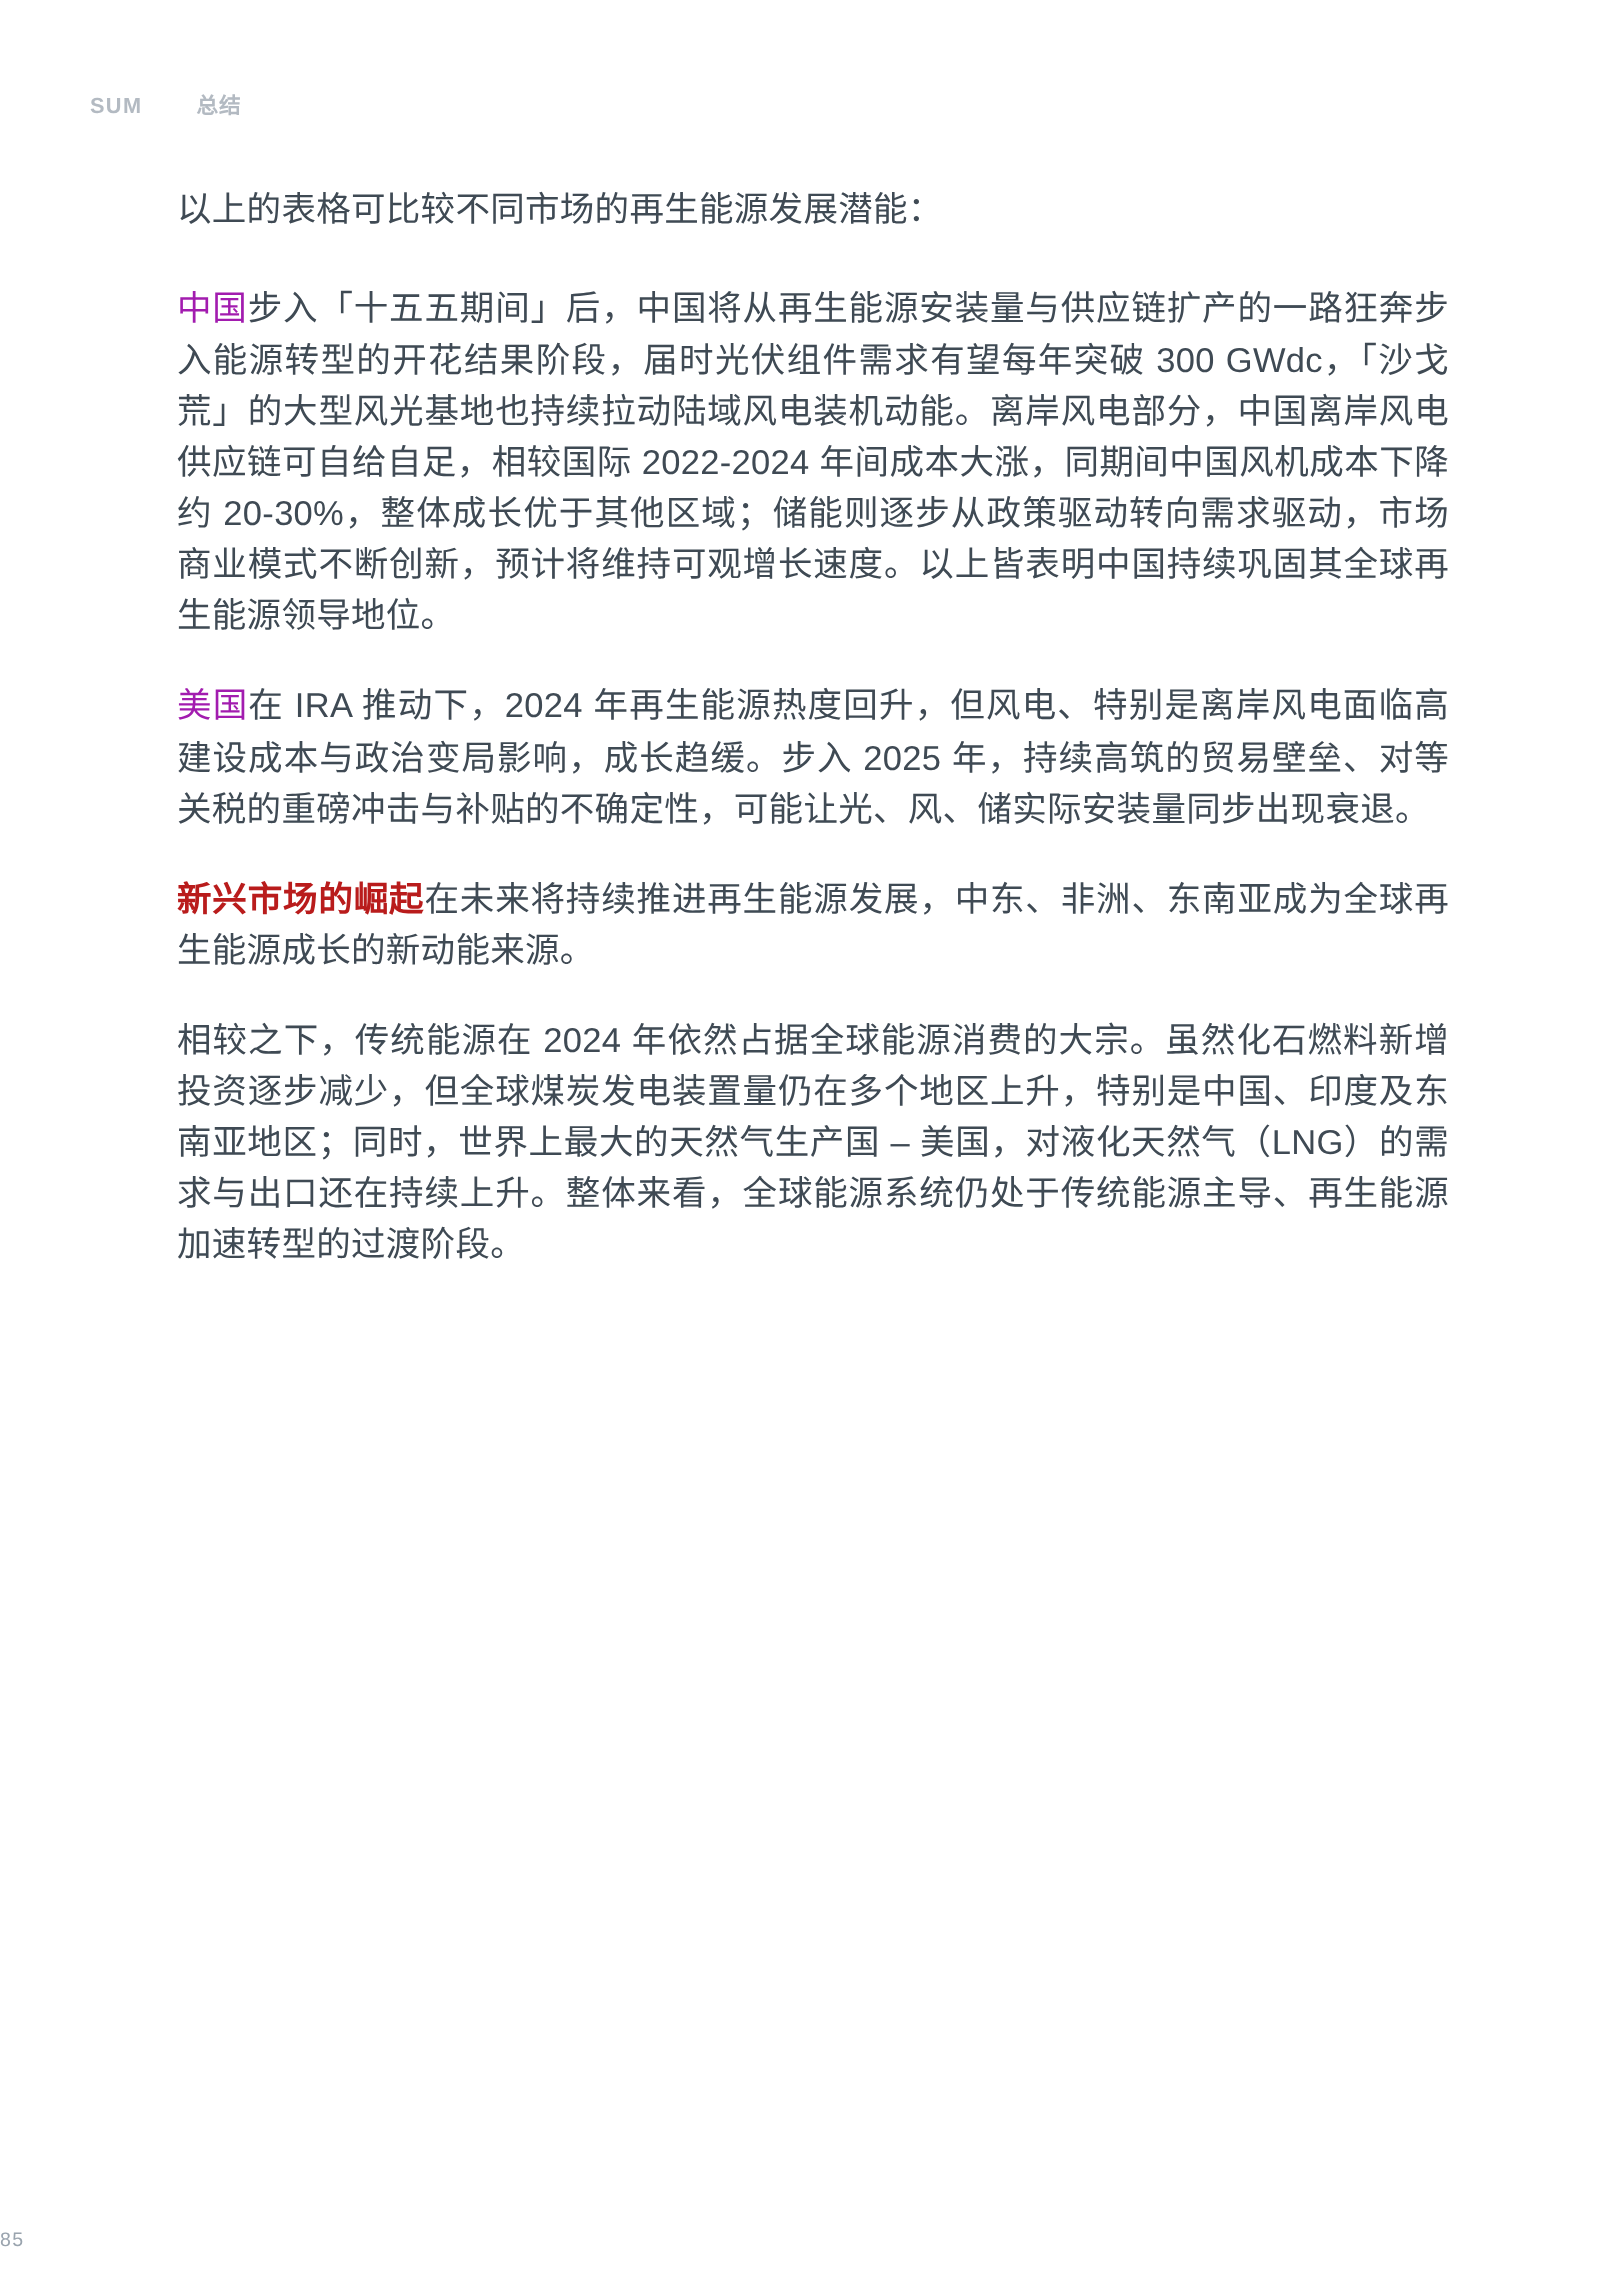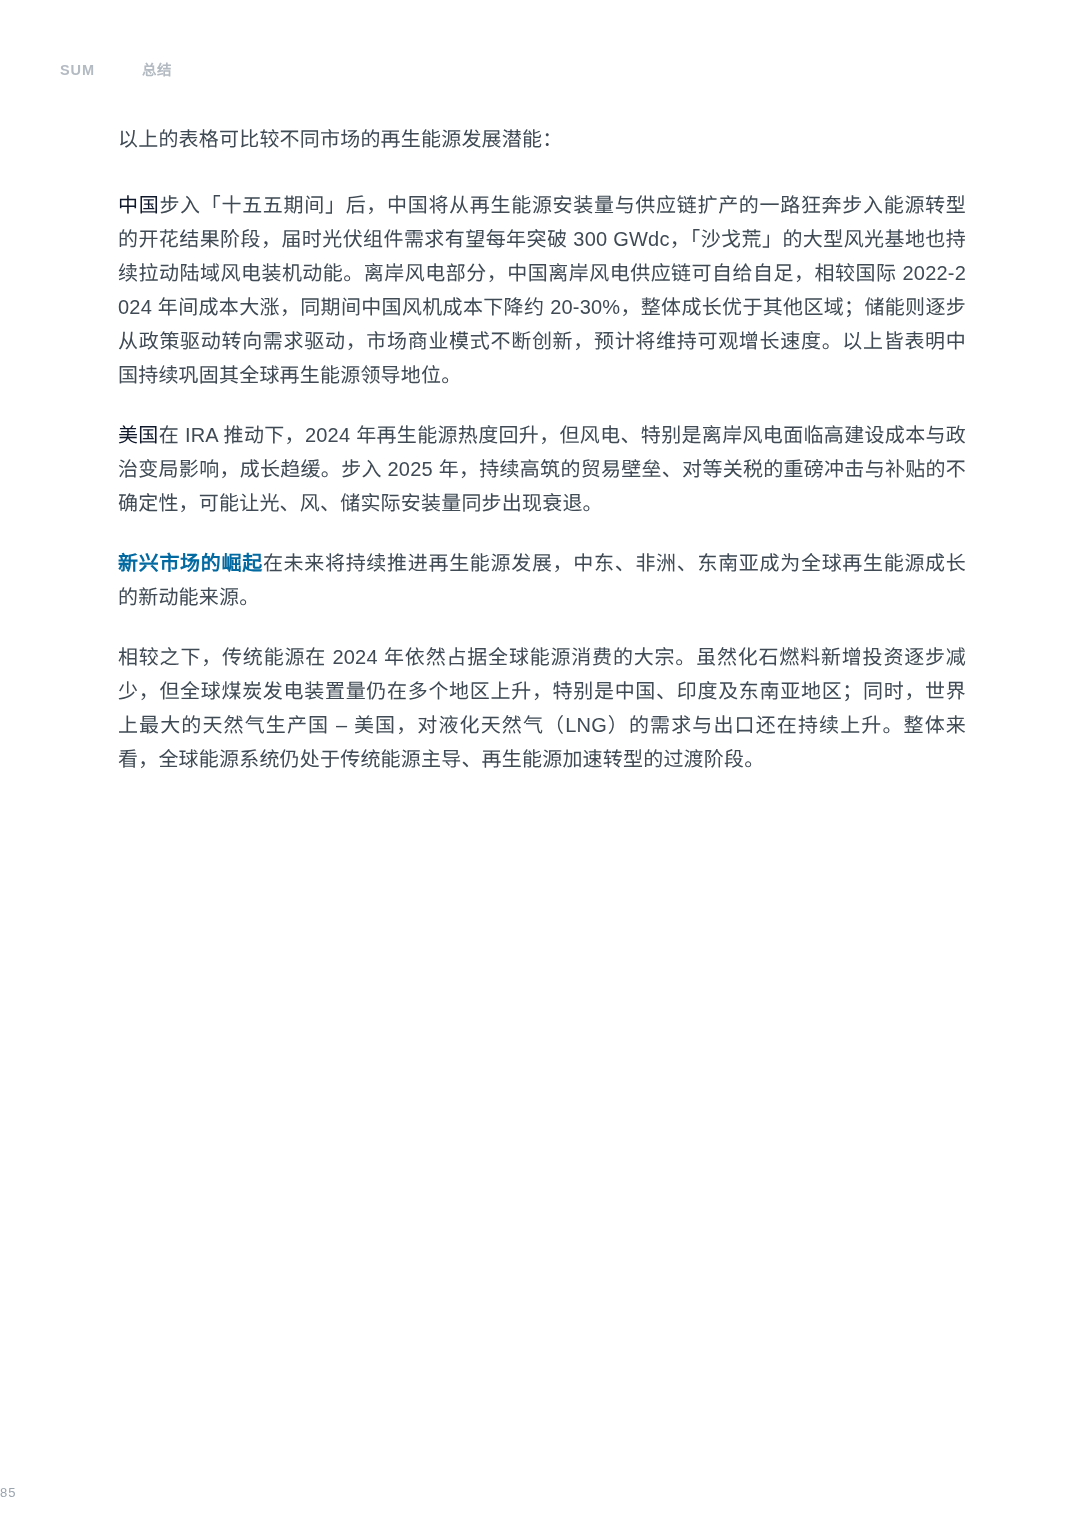--- a/index.html
+++ b/index.html
@@ -22,21 +22,20 @@
     background: #ffffff;
   }
 
   
   .running-header {
     position: absolute;
     top: 58px;
     left: 60px;
     display: flex;
     align-items: baseline;
-    gap: 11px;
     user-select: none;
   }
   .running-header .sec-code {
     font-size: 14.5px;
     font-weight: 700;
     letter-spacing: 0.9px;
     color: #b3bac2;
   }
   .running-header .sec-name {
     font-size: 14.5px;
@@ -49,40 +48,41 @@
   
   .content {
     position: absolute;
     top: 122px;
     left: 118px;
     width: 848px;
   }
 
   p.para {
     margin: 0 0 26px 0;
-    font-size: 20px;
+    font-size: 23px;
     line-height: 34px;
     color: #3f4a54;
     text-align: justify;
     text-justify: inter-character;
     letter-spacing: 0.2px;
     word-break: break-all;
   }
   p.para:last-child {
     margin-bottom: 16px;
   }
   p.para.lead {
     margin-bottom: 32px;
   }
 
   .accent {
-    color: #0f172a;
+    color: #a21caf;
+    font-family: Liberation Serif, serif;
   }
   .accent-strong {
-    color: #0369a1;
+    color: #b91c1c;
     font-weight: 700;
   }
 
   
   .page-number {
     position: absolute;
     left: 0;
     right: 0;
     bottom: 27px;
     text-align: left;

